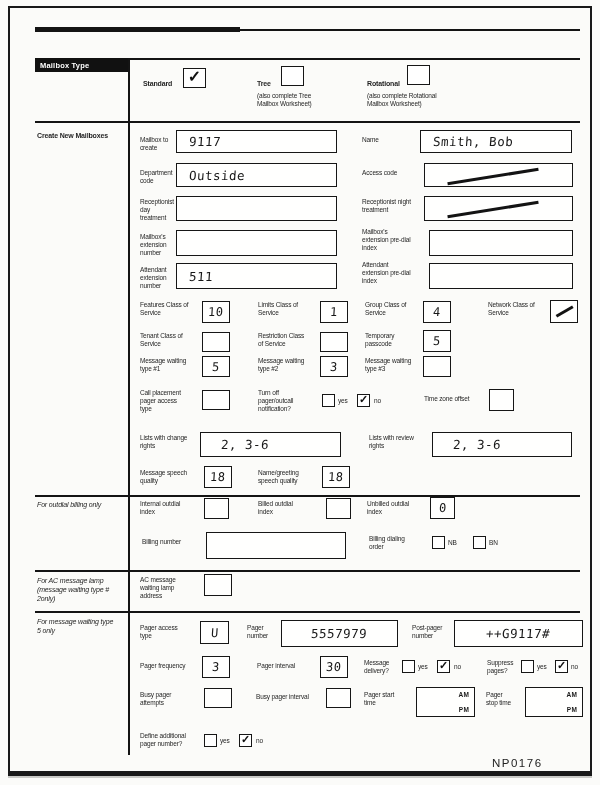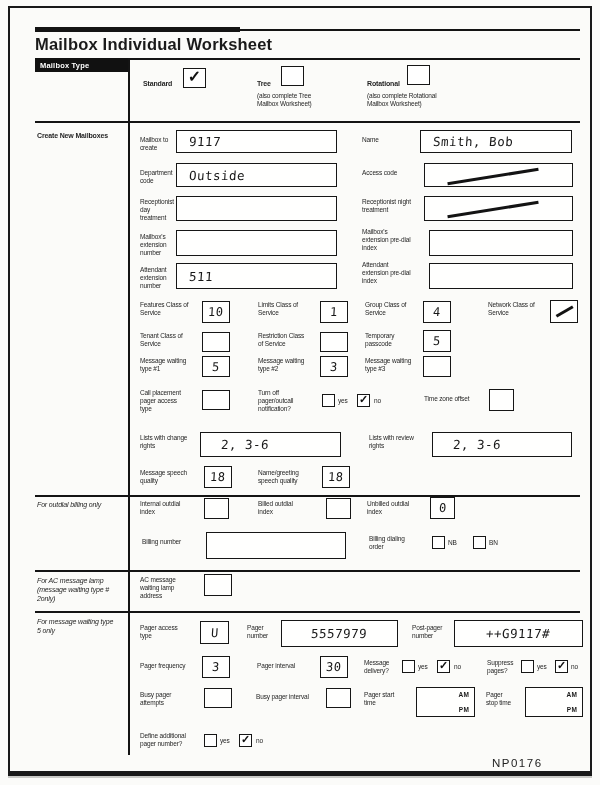--- a/index.html
+++ b/index.html
@@ -59,21 +59,20 @@
   .code { position: absolute; left: 492px; top: 757px; font-size: 11.5px; letter-spacing: 1.5px; color:#222; }
 </style>
 </head>
 <body>
 
 <div class="page">
   <div class="frame"></div>
 
   <div class="hbar" style="left:35px;top:27px;width:205px;height:5px"></div>
   <div class="hbar" style="left:240px;top:29px;width:340px;height:2px"></div>
-  <div class="title">Mailbox Individual Worksheet</div>
 
   <div class="secbar">Mailbox Type</div>
   <div class="hbar" style="left:130px;top:58px;width:450px;height:2px"></div>
   <div class="vbar" style="left:128px;top:58px;height:697px"></div>
 
   <div class="lbl b" style="left:143px;top:80px">Standard</div>
   <div class="chk bigchk" style="left:183px;top:68px">
       <span class="ck">✓</span>
     </div>
 

